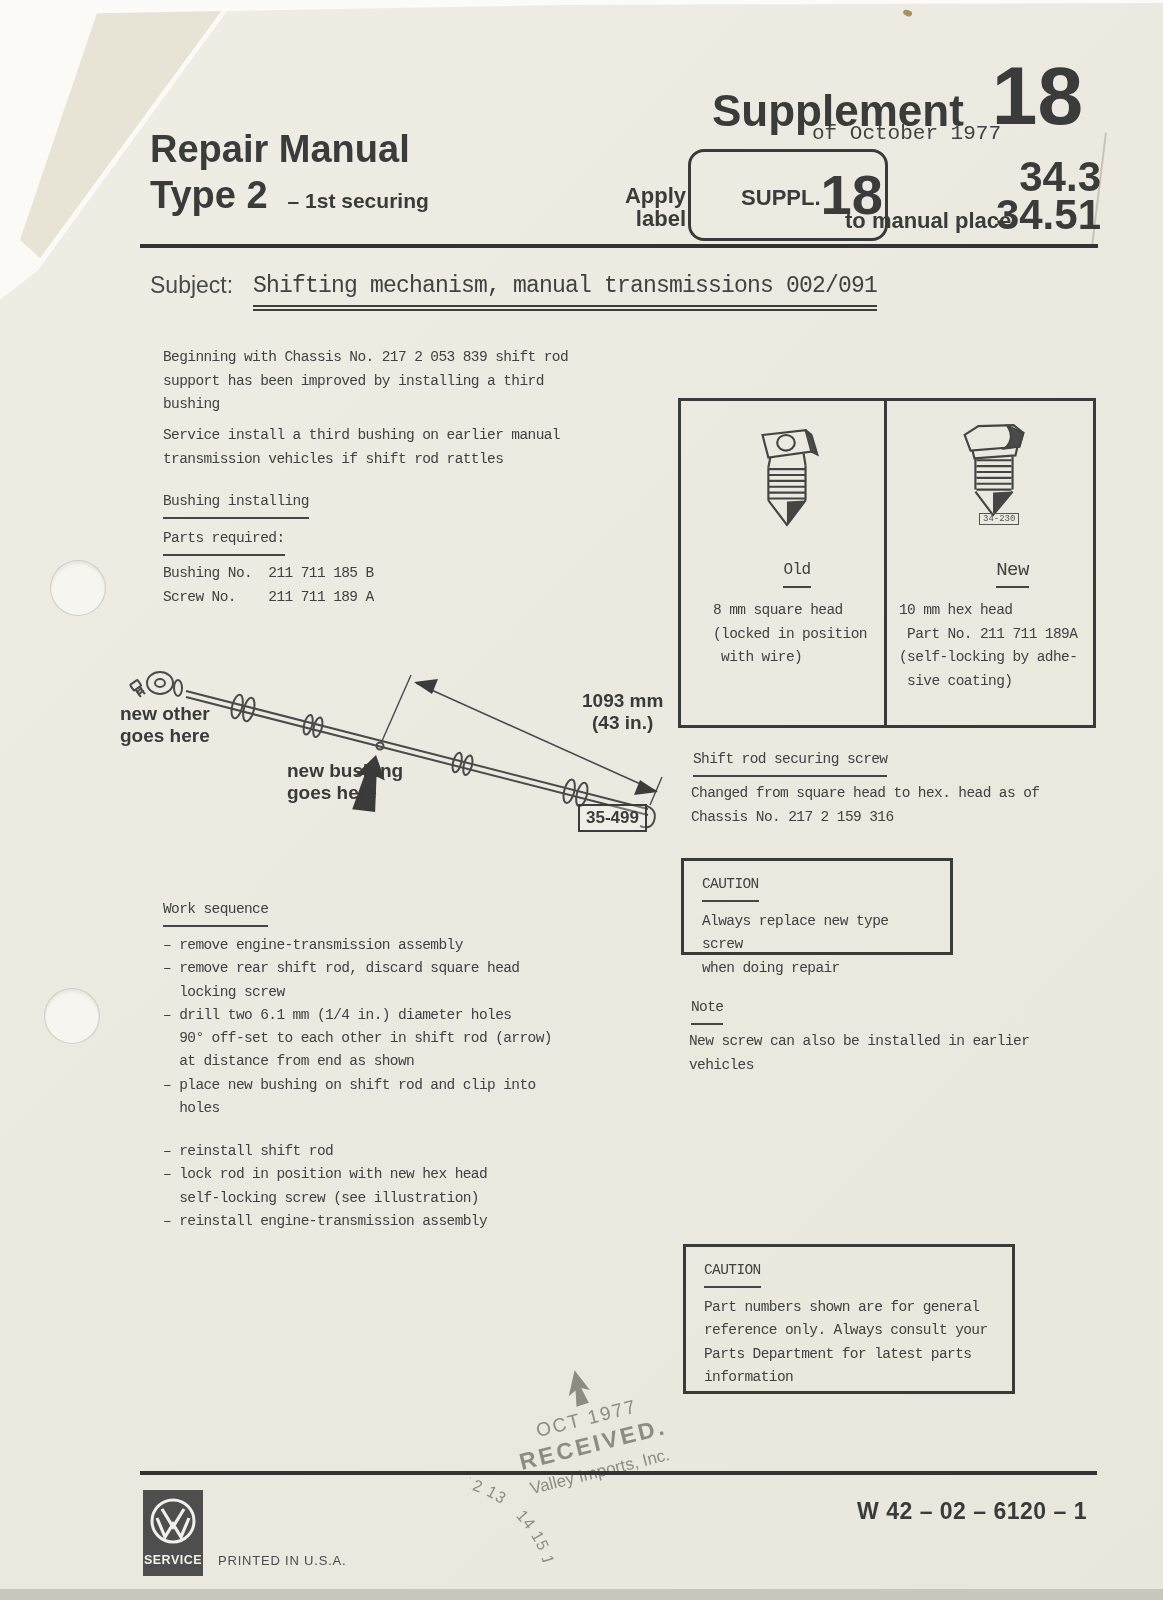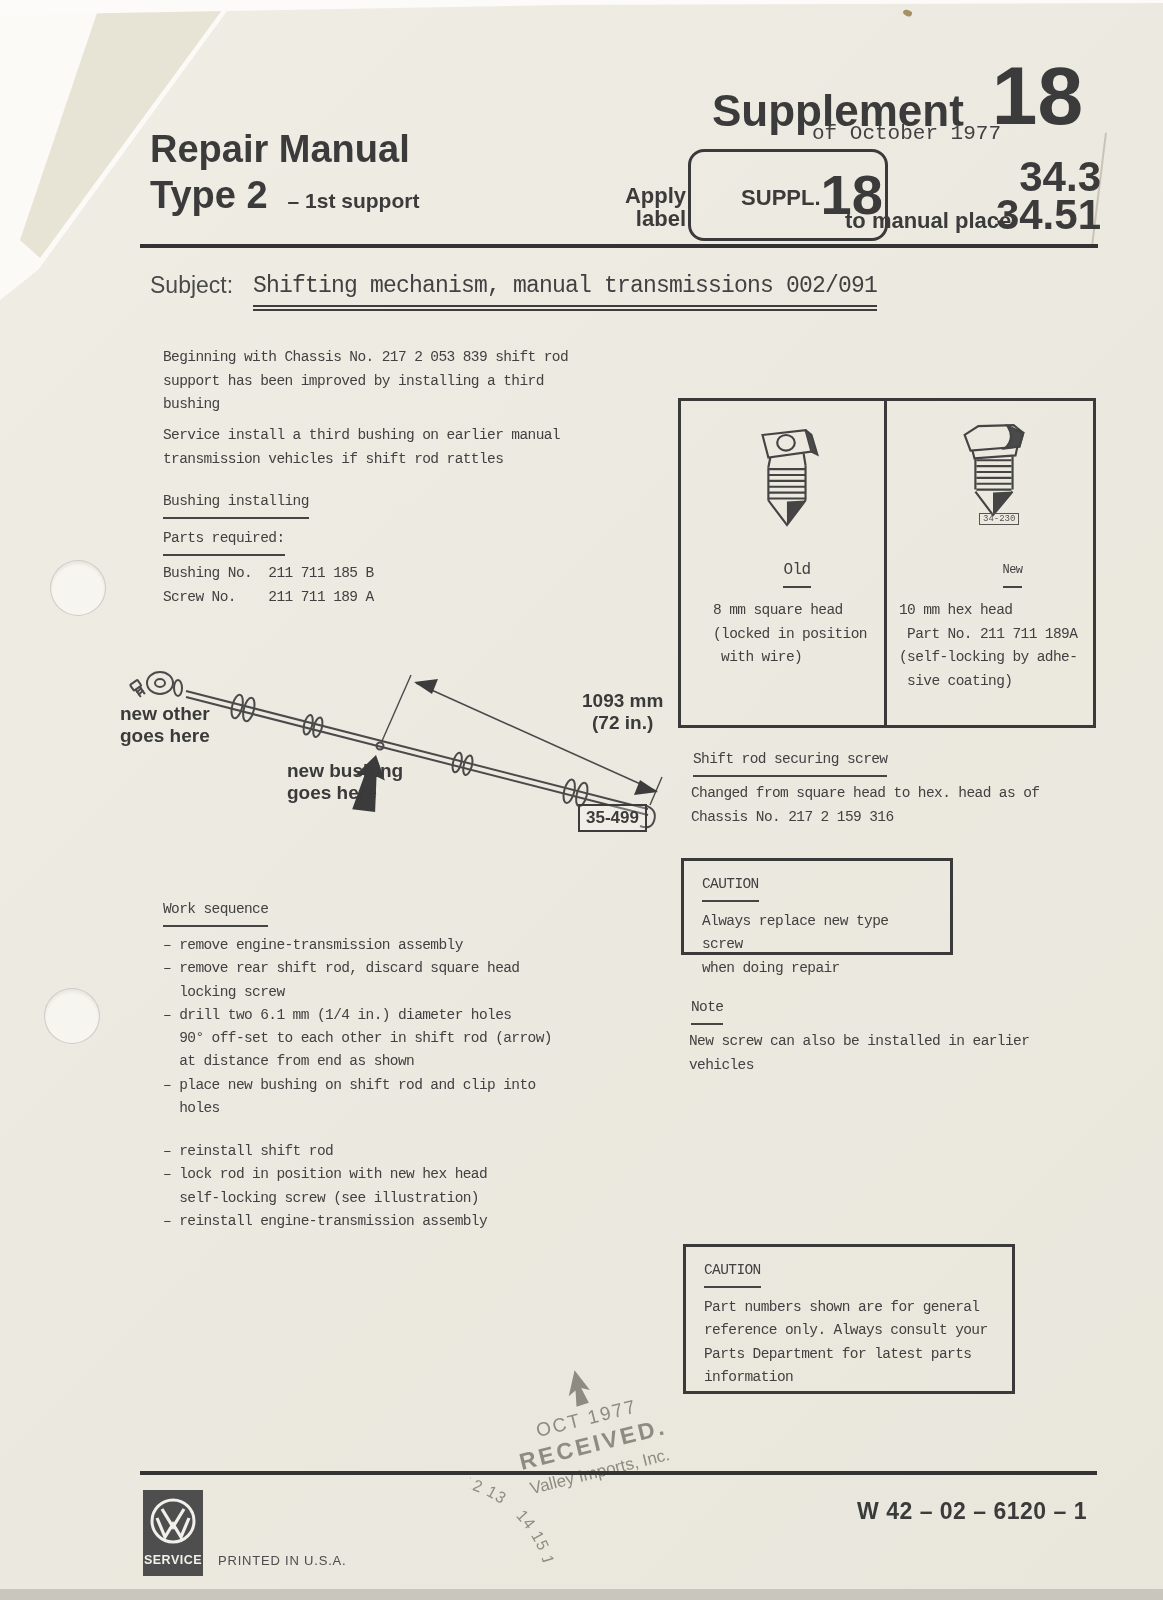--- a/index.html
+++ b/index.html
@@ -47,21 +47,21 @@
   <div class="abs" style="top:58px;right:80px;display:flex;align-items:flex-end;gap:28px;">
     <span class="sans-b" style="font-size:44px;line-height:1;margin-top:20px;">Supplement</span>
     <span class="sans-b" style="font-size:82px;line-height:.92;">18</span>
   </div>
   <div class="abs mono" style="left:812px;top:122px;font-size:21px;letter-spacing:0;">of October 1977</div>
 
   <div class="abs" style="left:150px;top:126px;">
     <div class="sans-b" style="font-size:38px;line-height:46px;">Repair Manual</div>
     <div style="display:flex;align-items:baseline;gap:20px;">
       <span class="sans-b" style="font-size:38px;line-height:46px;">Type 2</span>
-      <span class="sans-b" style="font-size:21px;">– 1st support</span>
+      <span class="sans-b" style="font-size:21px;">– 1st securing</span>
     </div>
   </div>
 
   <div class="abs sans-b" style="left:600px;top:184px;width:86px;text-align:right;font-size:22px;line-height:23px;white-space:pre-line;">Apply
 label</div>
 
   <div class="abs" style="left:688px;top:149px;width:146px;height:86px;border:3px solid #3a3a3a;border-radius:16px;
               display:flex;align-items:center;justify-content:center;padding-left:48px;">
     <span class="sans-b" style="font-size:22px;margin-top:6px;">SUPPL.</span>
     <span class="sans-b" style="font-size:56px;line-height:1;">18</span>
@@ -142,21 +142,21 @@
 
     <g transform="translate(268,110) rotate(12)">
       <polygon points="0,0 -16,24 -7,22 -12,58 11,56 5,21 14,23" fill="#3b3b3b"></polygon>
     </g>
   </svg>
   <div class="abs label-bold" style="left:120px;top:703px;">new other
 goes here</div>
   <div class="abs label-bold" style="left:287px;top:760px;">new bushing
 goes here</div>
   <div class="abs label-bold" style="left:582px;top:690px;text-align:center;">1093 mm
-(72 in.)</div>
+(43 in.)</div>
   <div class="abs figtag" style="left:578px;top:804px;">35-499</div>
 
   <div class="abs box" style="left:678px;top:398px;width:412px;height:324px;">
     <div class="abs" style="left:203px;top:0;width:3px;height:100%;background:#3a3a3a;"></div>
 
     <svg viewBox="0 0 90 110" class="abs" style="left:60px;top:22px;width:88px;height:108px;">
       <g stroke="#444" stroke-width="2.2" fill="none">
         <path d="M22,12 L66,7 L72,29 L28,35 Z"></path>
         <path d="M66,7 L72,12 L78,32 L72,29" fill="#4a4a4a"></path>
         <ellipse cx="46" cy="20" rx="9" ry="8"></ellipse>
@@ -183,21 +183,21 @@
         <path d="M27,40 v32 M65,38 v34"></path>
         <path d="M27,74 L45,98 L65,74"></path>
       </g>
       <polygon points="45,75 65,74 45,98" fill="#454545"></polygon>
     </svg>
     <div class="abs" style="left:298px;top:112px;border:1px solid #555;padding:0 3px;
                 font-size:9px;color:#555;font-family:'Liberation Mono',monospace;">
       <span>34-230</span>
     </div>
     <div class="abs" style="left:206px;top:158px;width:203px;text-align:center;">
-      <span class="mono mono-u" style="font-size:12px;margin-left:48px;">New</span>
+      <span class="mono mono-u" style="font-size:19px;margin-left:48px;">New</span>
     </div>
     <div class="abs mono" style="left:218px;top:198px;">10 mm hex head
  Part No. 211 711 189A
 (self-locking by adhe-
  sive coating)</div>
   </div>
 
   <div class="abs" style="left:693px;top:748px;">
     <span class="mono mono-u">Shift rod securing screw</span>
   </div>

